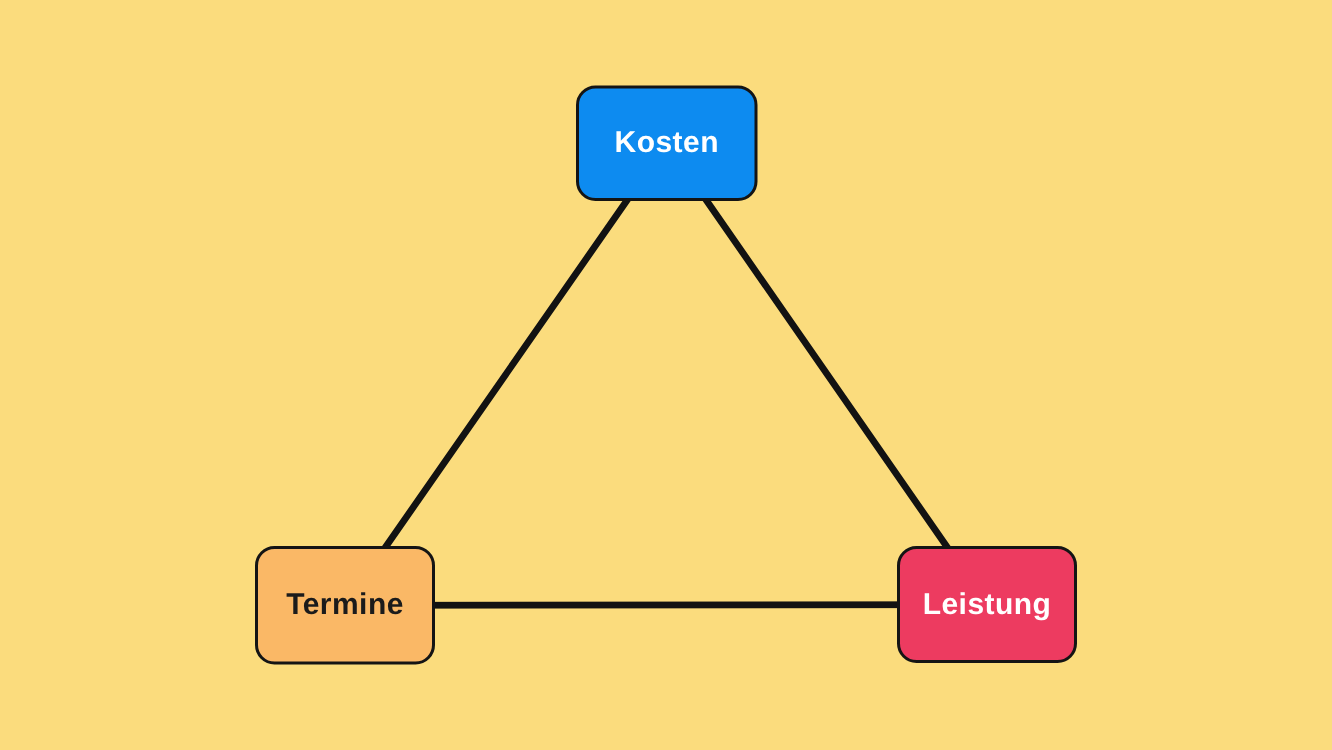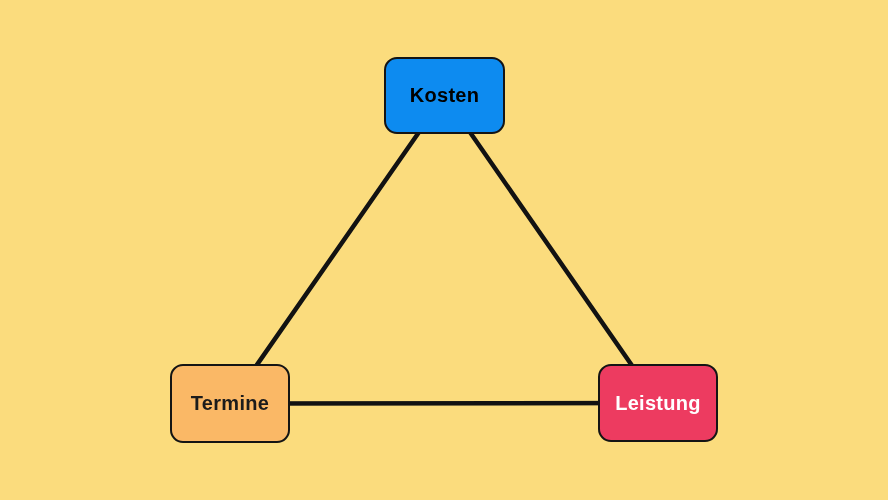--- a/index.html
+++ b/index.html
@@ -45,21 +45,21 @@
 <body>
 
 <div class="canvas" style="background-color: rgb(251, 220, 125);">
 
   <svg class="edges-svg" viewBox="0 0 888 500" xmlns="http://www.w3.org/2000/svg">
     <line x1="444.5" y1="95.5" x2="230" y2="403.5" stroke="#121212" stroke-width="4.5" stroke-linecap="round"></line>
     <line x1="444.5" y1="95.5" x2="658" y2="403" stroke="#121212" stroke-width="4.5" stroke-linecap="round"></line>
     <line x1="230" y1="403.5" x2="658" y2="403" stroke="#121212" stroke-width="4.5" stroke-linecap="round"></line>
   </svg>
 
-  <div class="node node-kosten" style="background-color: rgb(13, 139, 240); color: #000000; border-color: rgb(20, 20, 20);">
+  <div class="node node-kosten" style="background-color: rgb(13, 139, 240); color: #ffffff; border-color: rgb(20, 20, 20);">
     <span>Kosten</span>
   </div>
 
   <div class="node node-termine" style="background-color: rgb(250, 184, 102); color: rgb(27, 27, 27); border-color: rgb(20, 20, 20);">
     <span>Termine</span>
   </div>
 
   <div class="node node-leistung" style="background-color: rgb(237, 59, 96); color: rgb(255, 255, 255); border-color: rgb(20, 20, 20);">
     <span>Leistung</span>
   </div>

